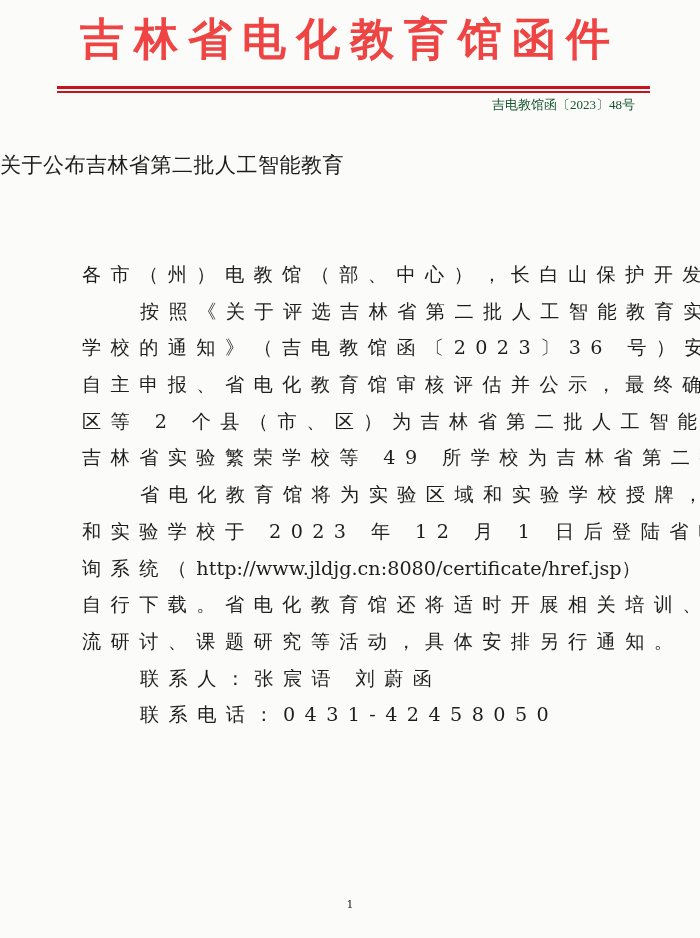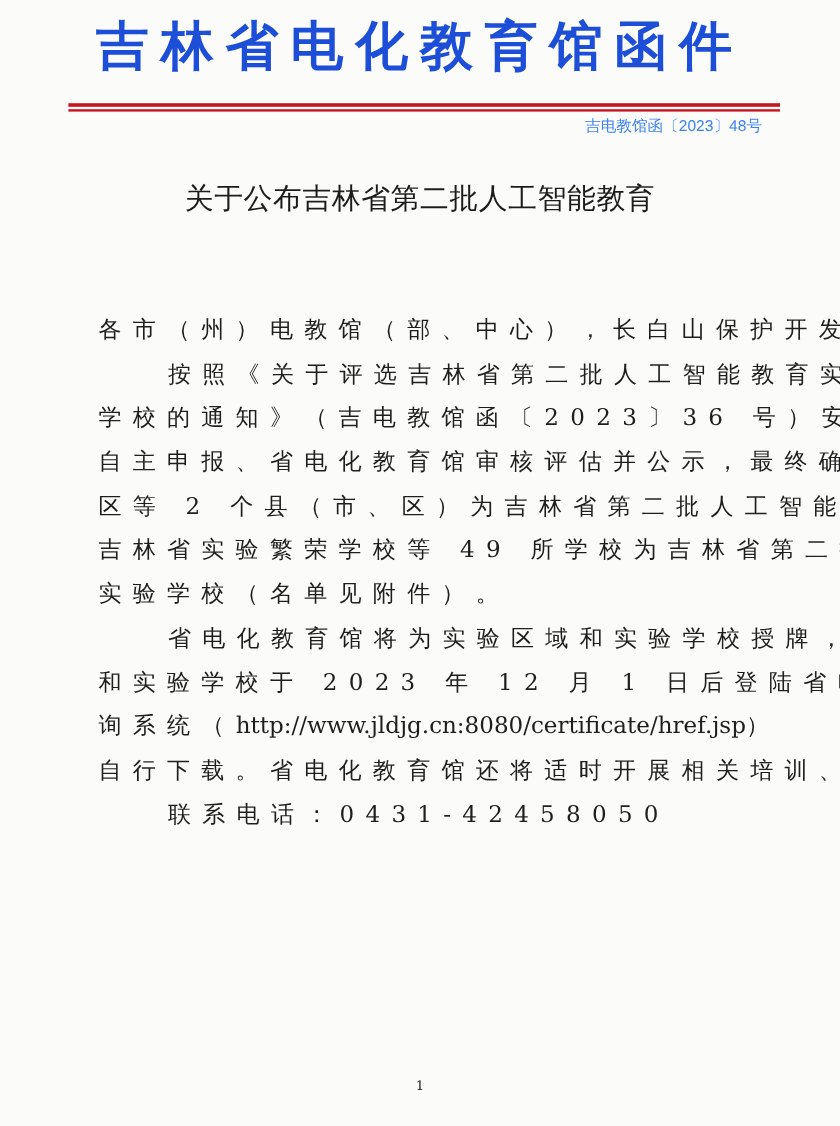--- a/index.html
+++ b/index.html
@@ -11,38 +11,38 @@
     font-family: "DejaVu Serif", "Liberation Serif", serif;
     color: #1a1a1a;
   }
   .masthead {
     position: absolute; left: 0; top: 12px; width: 700px;
     text-align: center;
     font-family: "DejaVu Sans", "Liberation Sans", sans-serif;
     font-weight: bold;
     font-size: 44px;
     letter-spacing: 10px;
-    color: #1d4ed8;
+    color: #ef4444;
     line-height: 54px;
   }
   .red-rule {
     position: absolute; left: 57px; top: 86px; width: 593px; height: 7px;
   }
   .red-rule .thick { position: absolute; left: 0; top: 0; width: 100%; height: 3px; background: #c8141e; }
   .red-rule .thin { position: absolute; left: 0; top: 5px; width: 100%; height: 1.5px; background: #c8141e; }
   .doc-number {
     position: absolute; right: 65px; top: 96px;
-    font-family: Liberation Sans, sans-serif;
-    font-size: 13px; color: #3b82f6;
+    font-family: Liberation Serif, serif;
+    font-size: 13px; color: #14532d;
   }
   .title {
     position: absolute; left: 0; top: 147px; width: 700px;
-    text-align: center;
+    text-align: left;
     font-family: "DejaVu Sans", "Liberation Sans", sans-serif;
-    font-size: 24px;
+    font-size: 21px;
     line-height: 36px;
     color: #1c1c1c;
     letter-spacing: 0.5px;
   }
   .title div { white-space: nowrap; }
   .body {
     position: absolute; left: 82px; top: 257px; width: 556px;
     font-size: 19.2px;
     line-height: 36.7px;
     letter-spacing: 9.4px;
@@ -73,21 +73,22 @@
   <div>关于公布吉林省第二批人工智能教育</div>
 </div>
 
 <div class="body">
   <div class="line">各市（州）电教馆（部、中心），长白山保护开发区电教部，梅</div>
   <div class="line indent">按照《关于评选吉林省第二批人工智能教育实验区域和实验</div>
   <div class="line">学校的通知》（吉电教馆函〔2023〕36 号）安排，经各地各学校</div>
   <div class="line">自主申报、省电化教育馆审核评估并公示，最终确定长春市朝阳</div>
   <div class="line">区等 2 个县（市、区）为吉林省第二批人工智能教育实验区域、</div>
   <div class="line">吉林省实验繁荣学校等 49 所学校为吉林省第二批人工智能教育</div>
-  <div class="line">实验学校（名单见附件）。</div>
   <div class="line indent">省电化教育馆将为实验区域和实验学校授牌，请各实验区域</div>
   <div class="line">和实验学校于 2023 年 12 月 1 日后登陆省电化教育馆网站证书查</div>
   <div class="line"><span>询系统（</span><span class="url">http://www.jldjg.cn:8080/certificate/href.jsp</span><span>）</span></div>
   <div class="line">自行下载。省电化教育馆还将适时开展相关培训、成果展示、交</div>
+  <div class="line">流研讨、课题研究等活动，具体安排另行通知。</div>
+  <div class="line indent">联系人：张宸语 刘蔚函</div>
   <div class="line indent">联系电话：0431-42458050</div>
 </div>
 
 <div class="page-number">1</div>
 
 </body></html>

